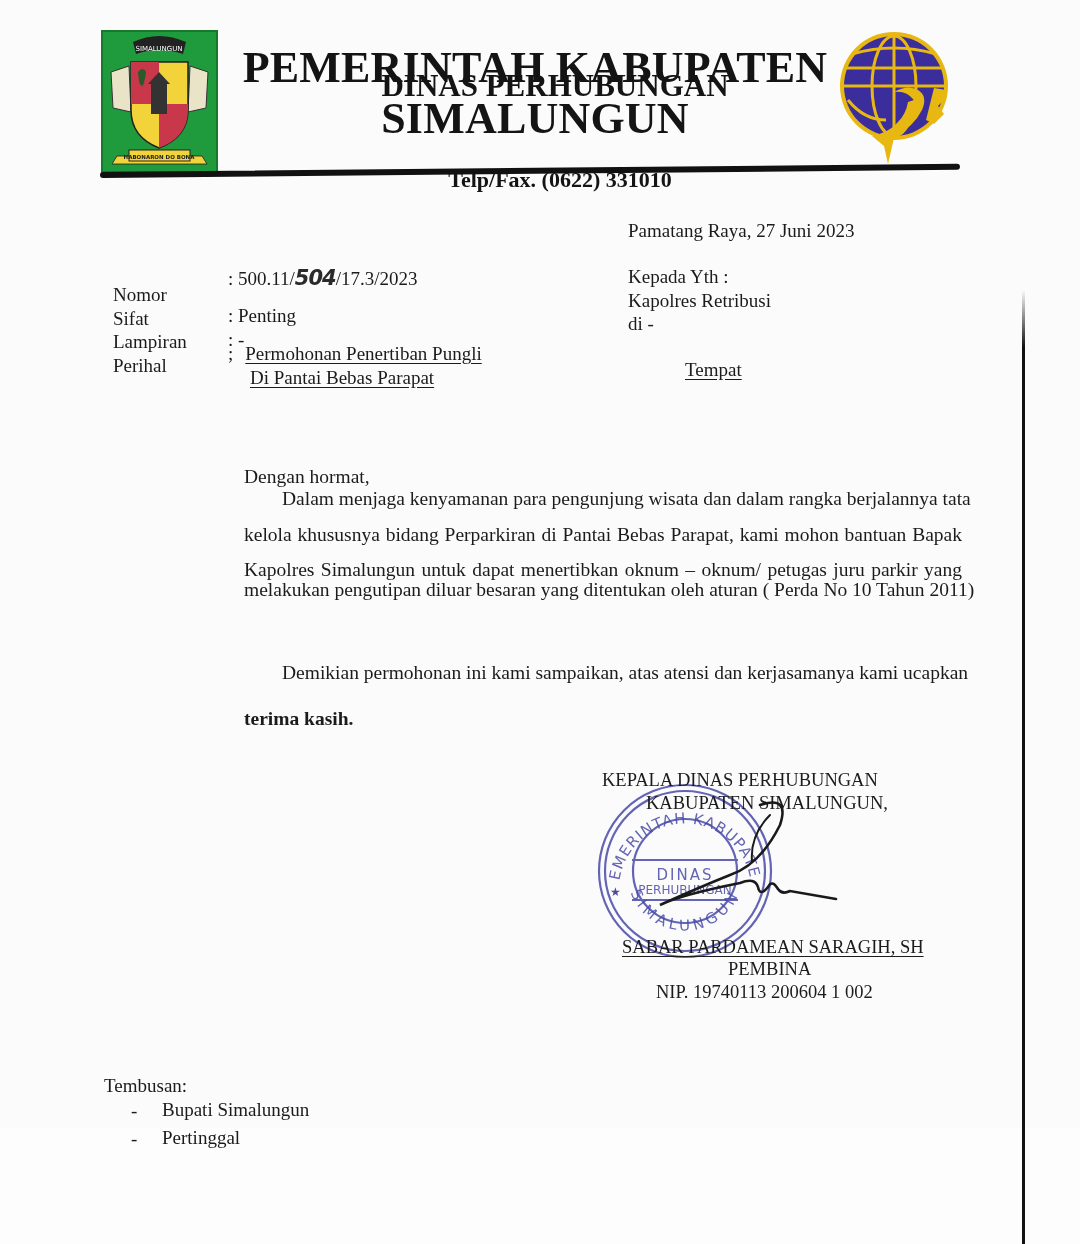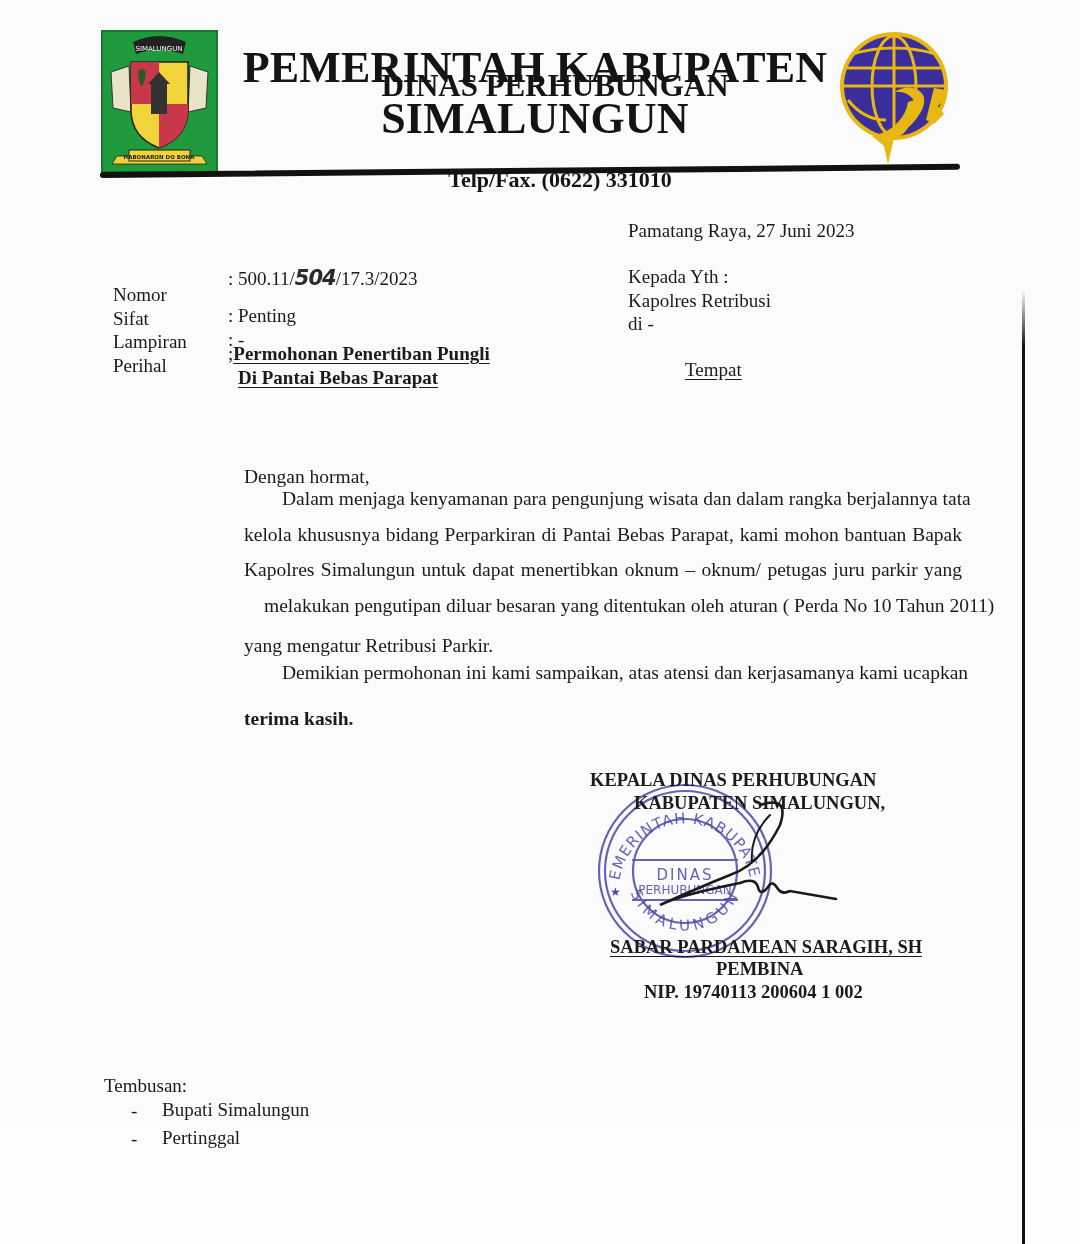--- a/index.html
+++ b/index.html
@@ -26,21 +26,21 @@
   .hdr-1 { top: 42px; font-size: 44px; letter-spacing: 0.2px; left: 230px; width: 610px; }
   .hdr-2 { top: 68px; font-size: 31px; left: 260px; width: 590px; }
   .hdr-3 { top: 104px; font-size: 22px; left: 260px; width: 600px; }
   .hdr-4 { top: 131px; font-size: 22px; left: 260px; width: 600px; margin-top: 36px; }
   .rule {
     position: absolute; left: 100px; top: 172px; width: 860px; height: 6px;
     background: #111; border-radius: 3px; transform: rotate(-0.55deg); transform-origin: left center;
   }
   .t { position: absolute; font-size: 19px; white-space: nowrap; color: #1b1b1b; }
   .u { text-decoration: underline; text-underline-offset: 3px; }
-  .b { font-weight: bold; }
+  .b { font-weight: normal; margin-left: 12px; }
   .meta-label { left: 113px; }
   .meta-val { left: 228px; }
   .handwrite {
     font-family: "DejaVu Sans", sans-serif; font-style: italic; font-weight: bold;
     color: #2a2a2a; font-size: 21px; letter-spacing: -1px;
   }
   .body-line { left: 244px; font-size: 19.5px; }
   .justify { width: 718px; text-align: justify; text-align-last: justify; }
   .stamp { position: absolute; left: 592px; top: 778px; width: 186px; height: 186px; }
   .sig { position: absolute; left: 640px; top: 795px; width: 210px; height: 150px; }
@@ -119,22 +119,21 @@
   <div class="t meta-label" style="top:355px;">Perihal</div>
   <div class="t meta-val" style="top:343px;">
     <span>;</span><span class="u b">Permohonan Penertiban Pungli</span>
   </div>
   <div class="t u b" style="left:238px; top:367px;">Di Pantai Bebas Parapat</div>
 
   <div class="t body-line" style="top:466px;">Dengan hormat,</div>
   <div class="t body-line" style="left:282px; top:488px; width:680px; text-align:justify; text-align-last:justify;">Dalam menjaga kenyamanan para pengunjung wisata dan dalam rangka berjalannya tata</div>
   <div class="t body-line justify" style="top:524px;">kelola khususnya bidang Perparkiran di Pantai Bebas Parapat, kami mohon bantuan Bapak</div>
   <div class="t body-line justify" style="top:559px;">Kapolres Simalungun untuk dapat menertibkan oknum – oknum/ petugas juru parkir yang</div>
-  <div class="t body-line justify" style="top:595px;margin-left:20px;">melakukan pengutipan diluar besaran yang ditentukan oleh aturan ( Perda No 10 Tahun 2011)</div>
-  <div class="t body-line" style="top:635px;">yang mengatur Retribusi Parkir.</div>
+  <div class="t body-line justify" style="top:579px;">melakukan pengutipan diluar besaran yang ditentukan oleh aturan ( Perda No 10 Tahun 2011)</div>
   <div class="t body-line" style="left:282px; top:662px; width:666px; text-align:justify; text-align-last:justify;">Demikian permohonan ini kami sampaikan, atas atensi dan kerjasamanya kami ucapkan</div>
   <div class="t body-line" style="top:708px;font-weight:bold;">terima kasih.</div>
 
   <svg class="stamp" viewBox="0 0 186 186">
     <defs>
       <path id="arcTop" d="M28 100 A66 66 0 0 1 158 100"></path>
       <path id="arcBot" d="M40 118 A58 58 0 0 0 146 118"></path>
     </defs>
     <g fill="none" stroke="#4a4aa8" stroke-width="2.2" opacity="0.85">
       <circle cx="93" cy="93" r="86"></circle>

